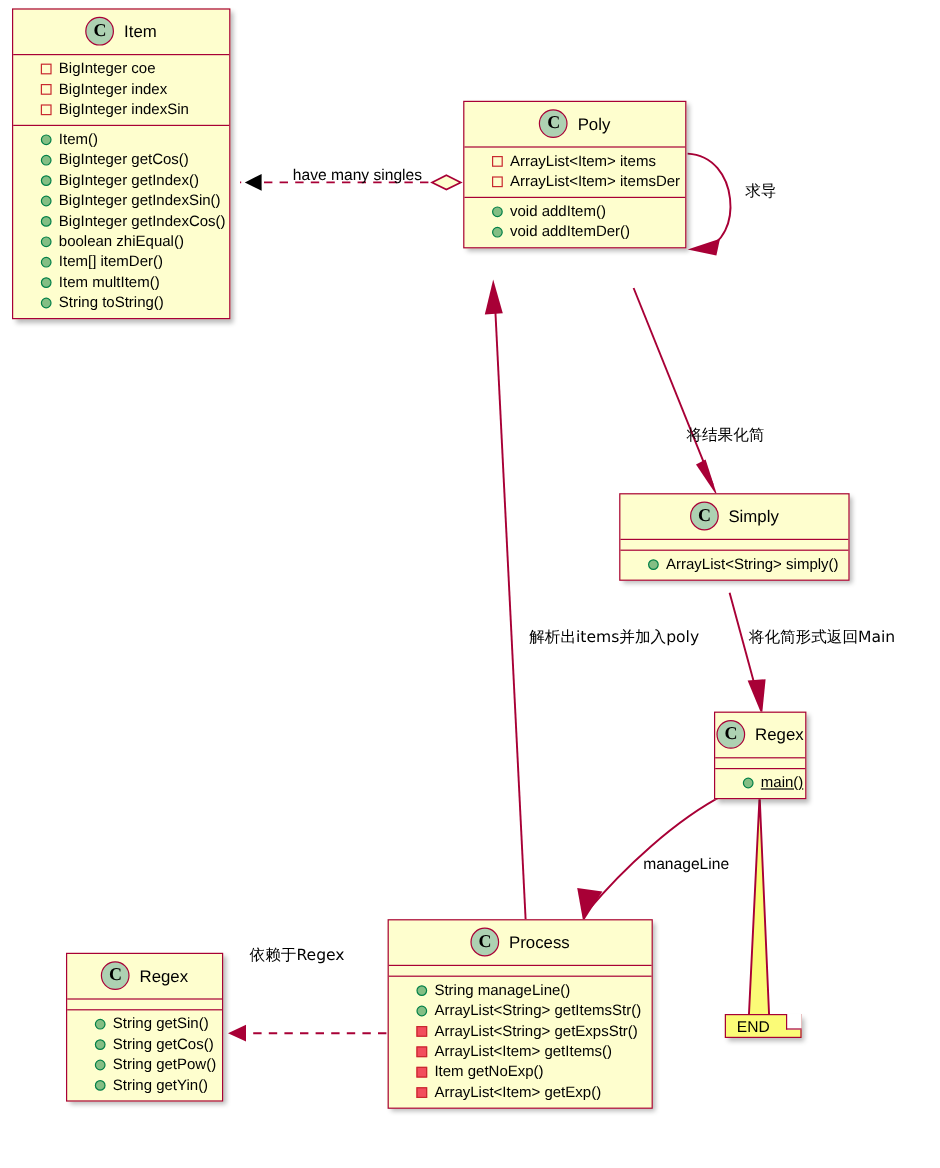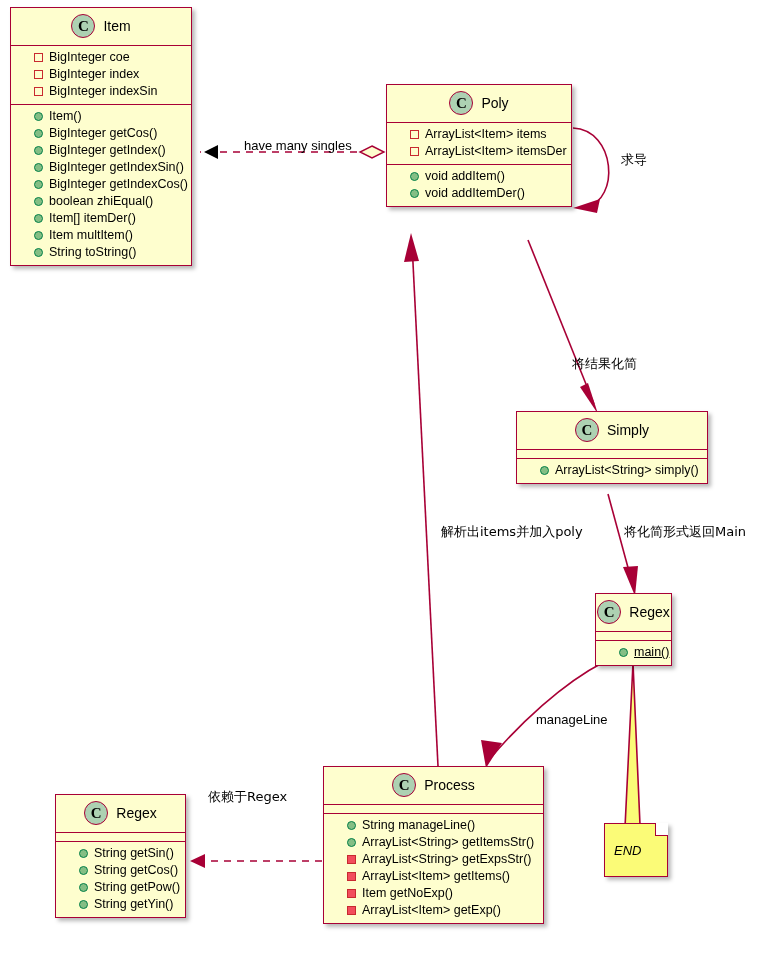--- a/index.html
+++ b/index.html
@@ -382,21 +382,21 @@
         <span class="vis public-method"></span>
         <span class="member-name">String getPow()</span>
       </div>
       <div class="member">
         <span class="vis public-method"></span>
         <span class="member-name">String getYin()</span>
       </div>
     </div>
   </div>
 
-  <div class="uml-note" style="left:604px; top:823px; width:64px; height:54px;font-style:italic;">
+  <div class="uml-note" style="left:604px; top:845px; width:64px; height:20px;">
     <span>END</span>
     <span class="note-fold"></span>
   </div>
 
   <div class="edge-label" style="left:230px; top:139px;margin-left:14px;">have many singles</div>
 
   <div class="edge-label cjk" style="left:621px; top:153px;">求导</div>
 
   <div class="edge-label cjk" style="left:572px; top:357px;">将结果化简</div>
 

